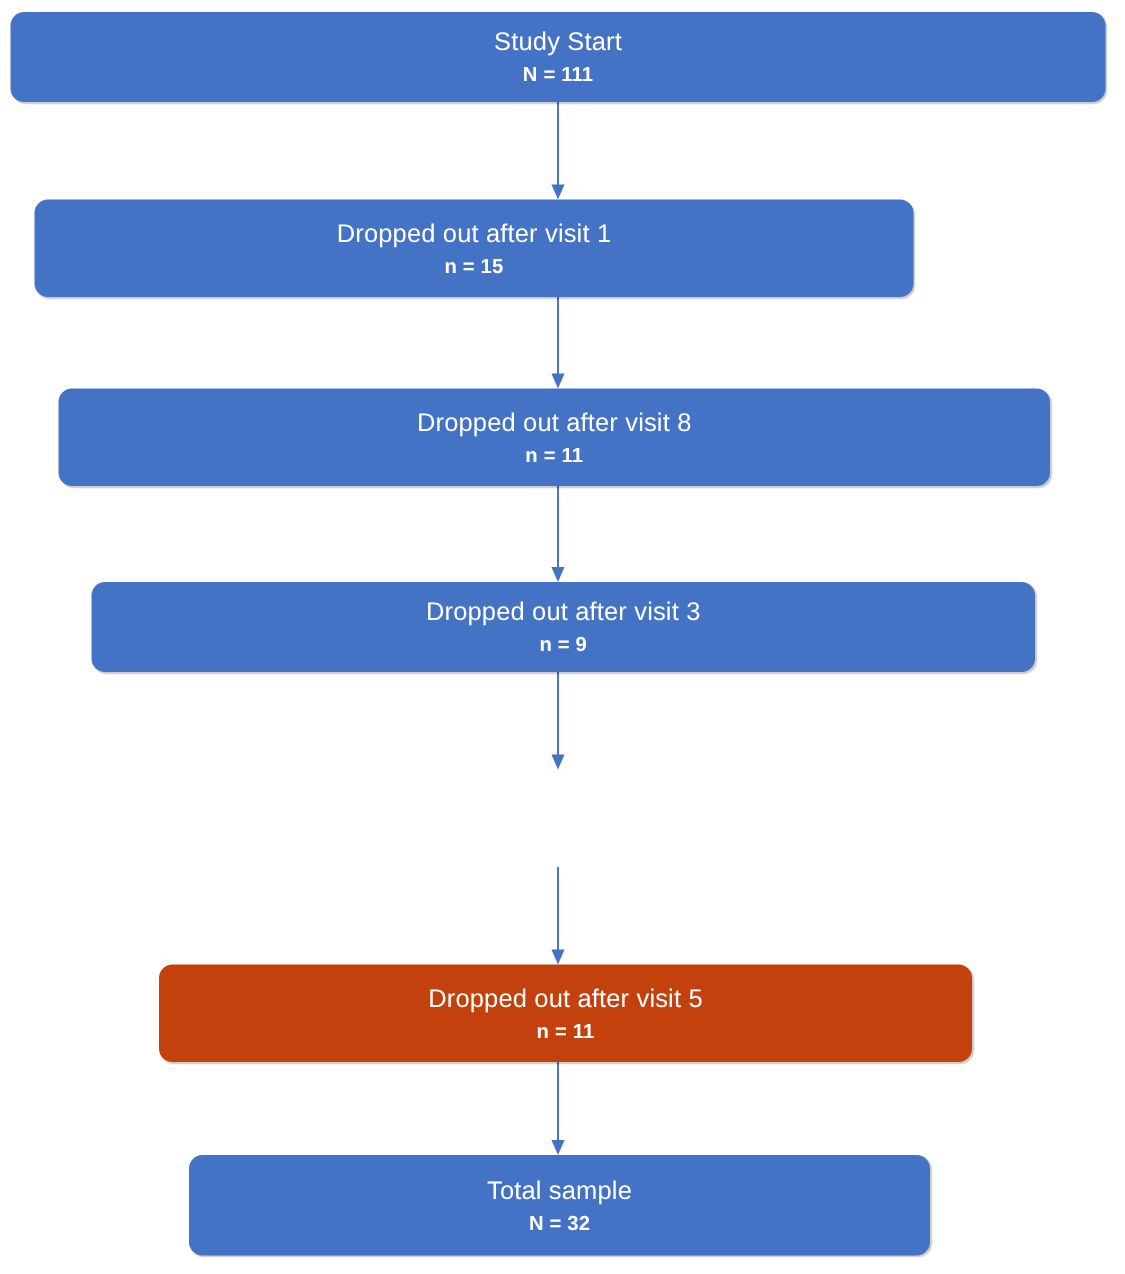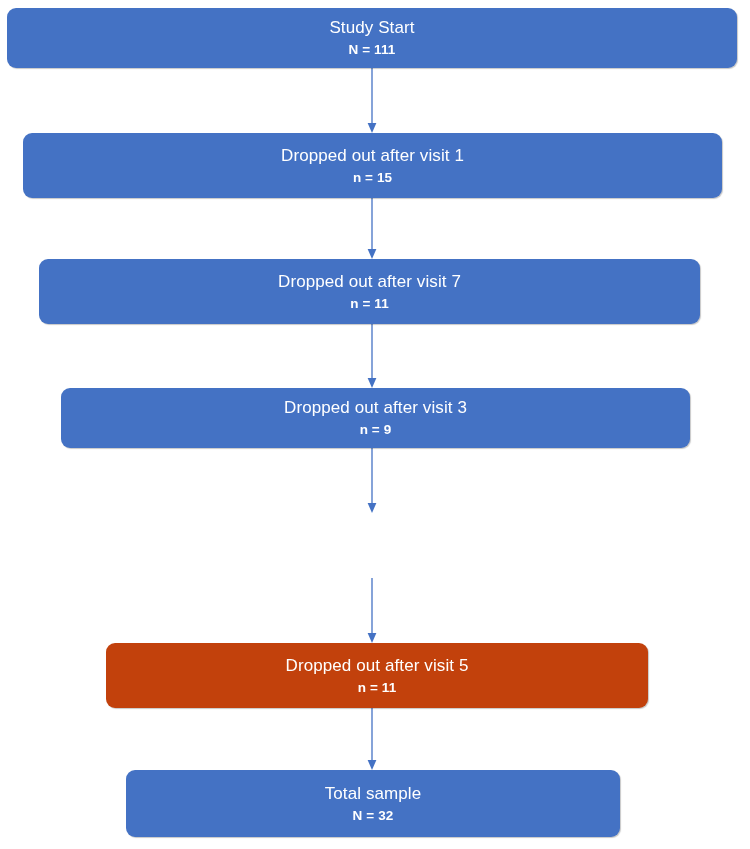--- a/index.html
+++ b/index.html
@@ -92,26 +92,26 @@
     <div class="connector" style="left: 364px; top: 708px; width: 16px; height: 62px;">
       <svg width="16" height="62" viewBox="0 0 16 62">
         <line x1="8" y1="0" x2="8" y2="53" stroke="#4472C4" stroke-width="1.3"></line>
         <polygon points="8,62 3.6,52 12.4,52" fill="#4472C4"></polygon>
       </svg>
     </div>
     <div class="node" style="left: 7px; top: 8px; width: 730px; height: 60px; background: rgb(68, 114, 196); color: rgb(255, 255, 255);">
       <div class="node-title">Study Start</div>
       <div class="node-count">N = 111</div>
     </div>
-    <div class="node" style="left: 23px; top: 133px; width: 699px; height: 65px; background: rgb(68, 114, 196); color: rgb(255, 255, 255);">
+    <div class="node" style="left: 23px; top: 133px; width: 586px; height: 65px; background: rgb(68, 114, 196); color: rgb(255, 255, 255);">
       <div class="node-title">Dropped out after visit 1</div>
       <div class="node-count">n = 15</div>
     </div>
     <div class="node" style="left: 39px; top: 259px; width: 661px; height: 65px; background: rgb(68, 114, 196); color: rgb(255, 255, 255);">
-      <div class="node-title">Dropped out after visit 7</div>
+      <div class="node-title">Dropped out after visit 8</div>
       <div class="node-count">n = 11</div>
     </div>
     <div class="node" style="left: 61px; top: 388px; width: 629px; height: 60px; background: rgb(68, 114, 196); color: rgb(255, 255, 255);">
       <div class="node-title">Dropped out after visit 3</div>
       <div class="node-count">n = 9</div>
     </div>
     <div class="node" style="left: 106px; top: 643px; width: 542px; height: 65px; background: #c2410c; color: rgb(255, 255, 255);">
       <div class="node-title">Dropped out after visit 5</div>
       <div class="node-count">n = 11</div>
     </div>

